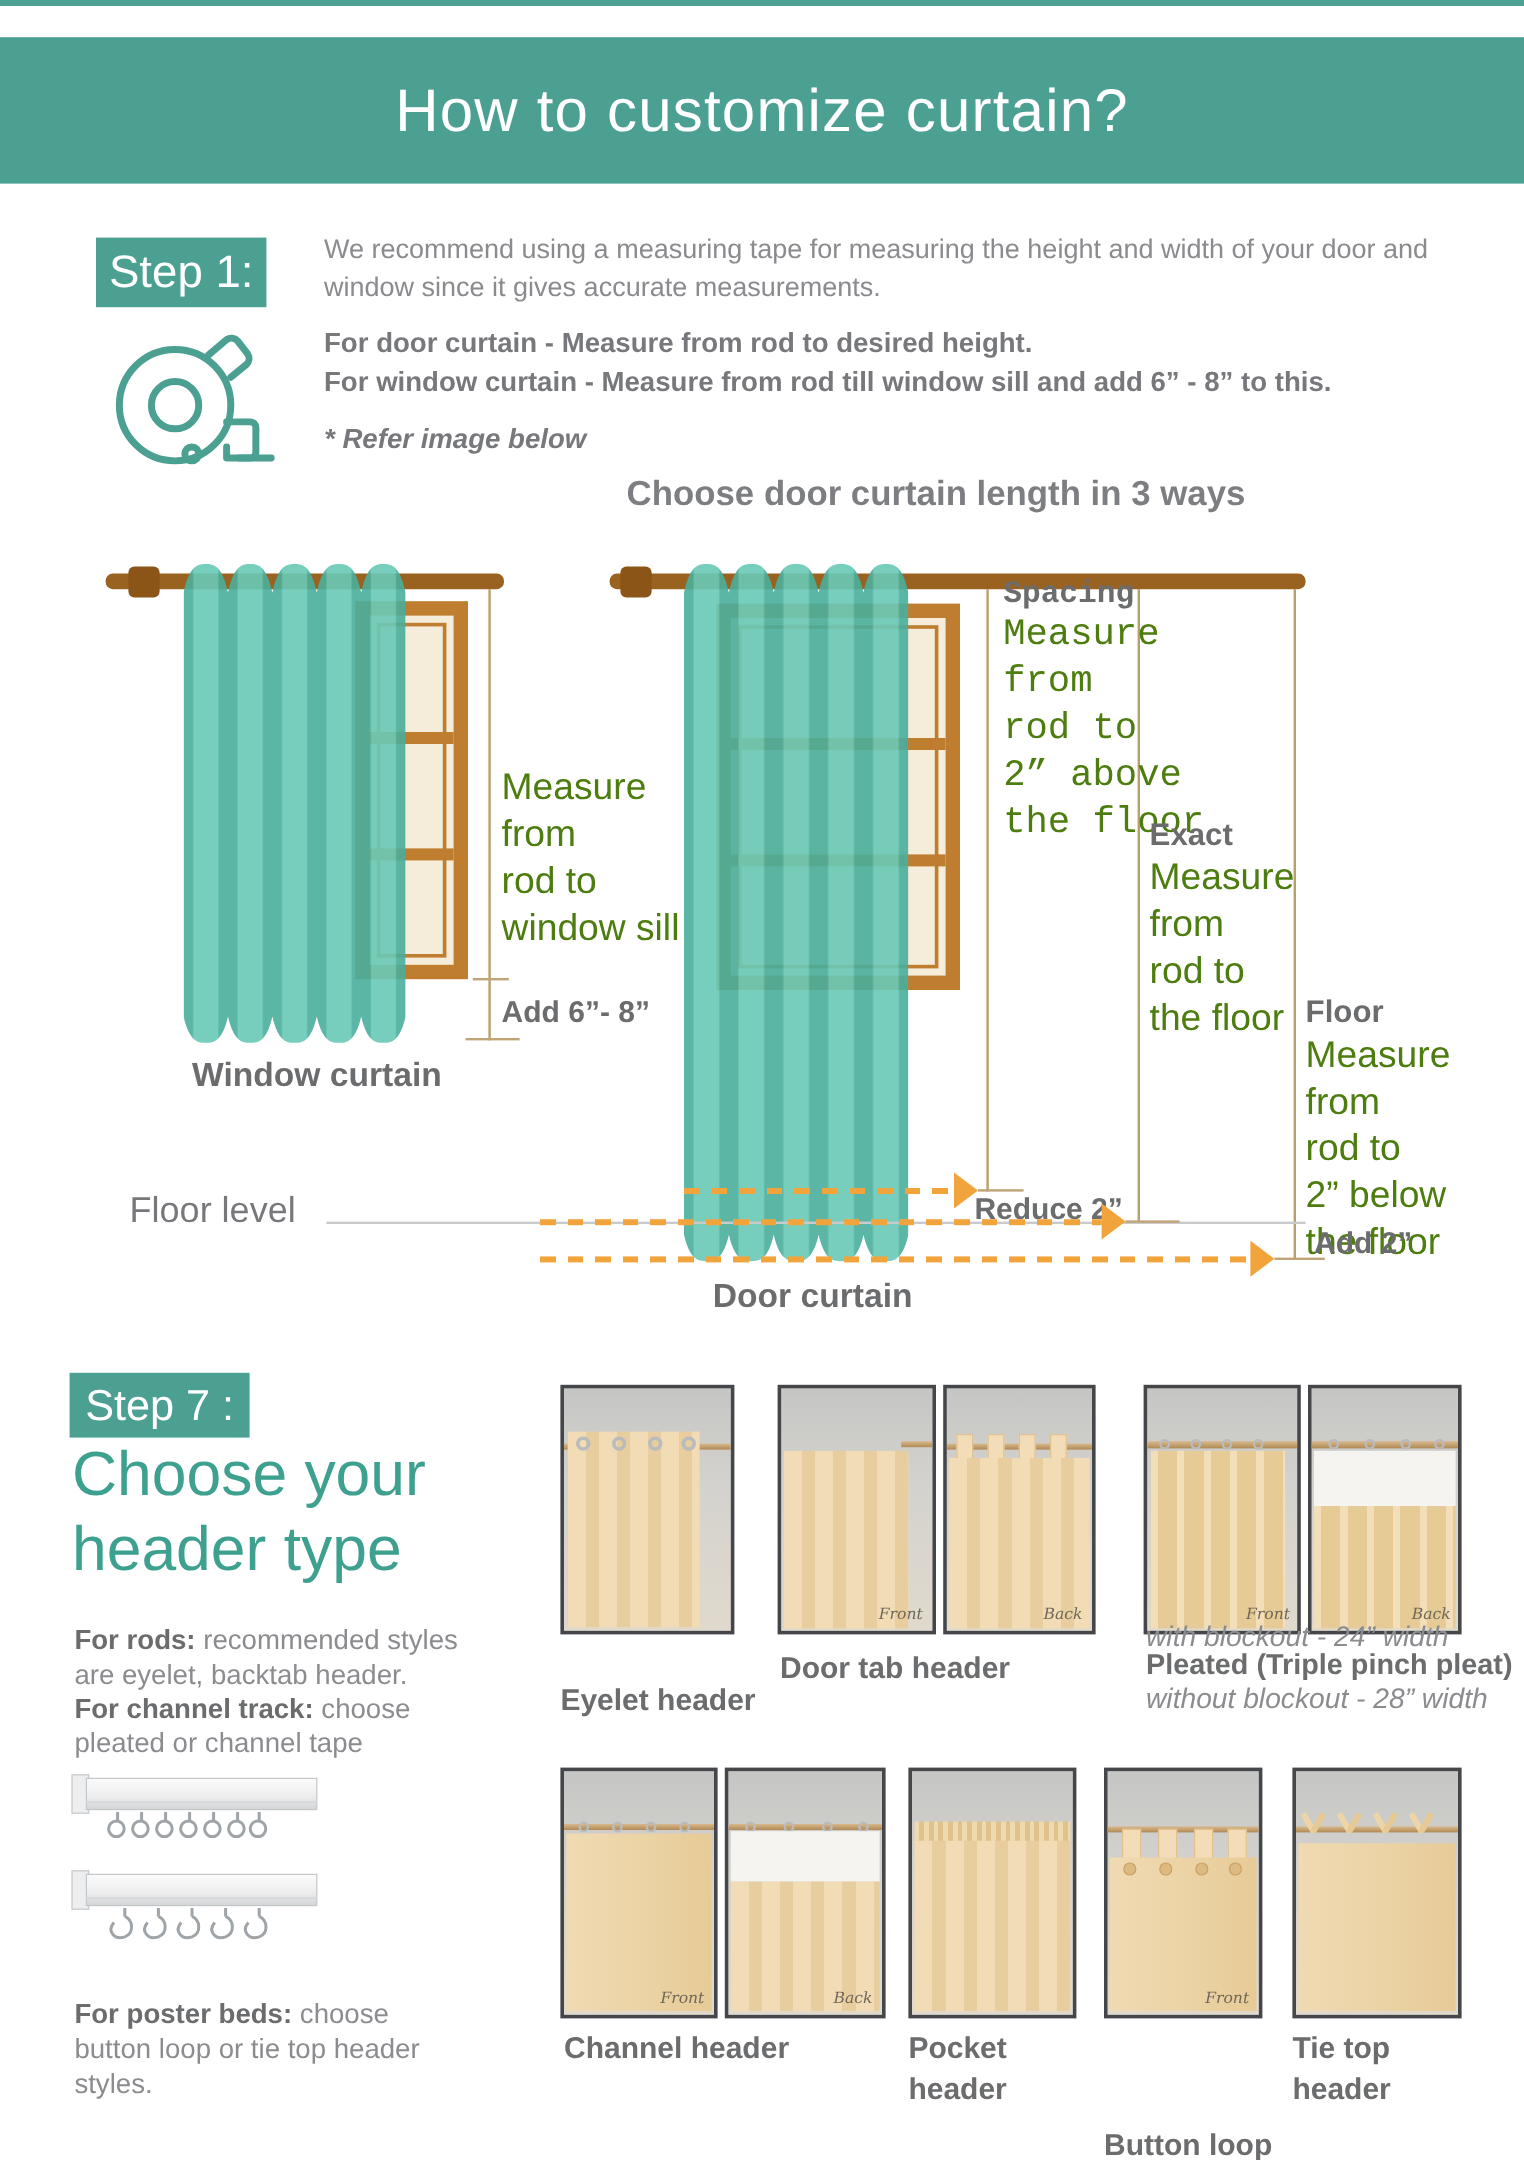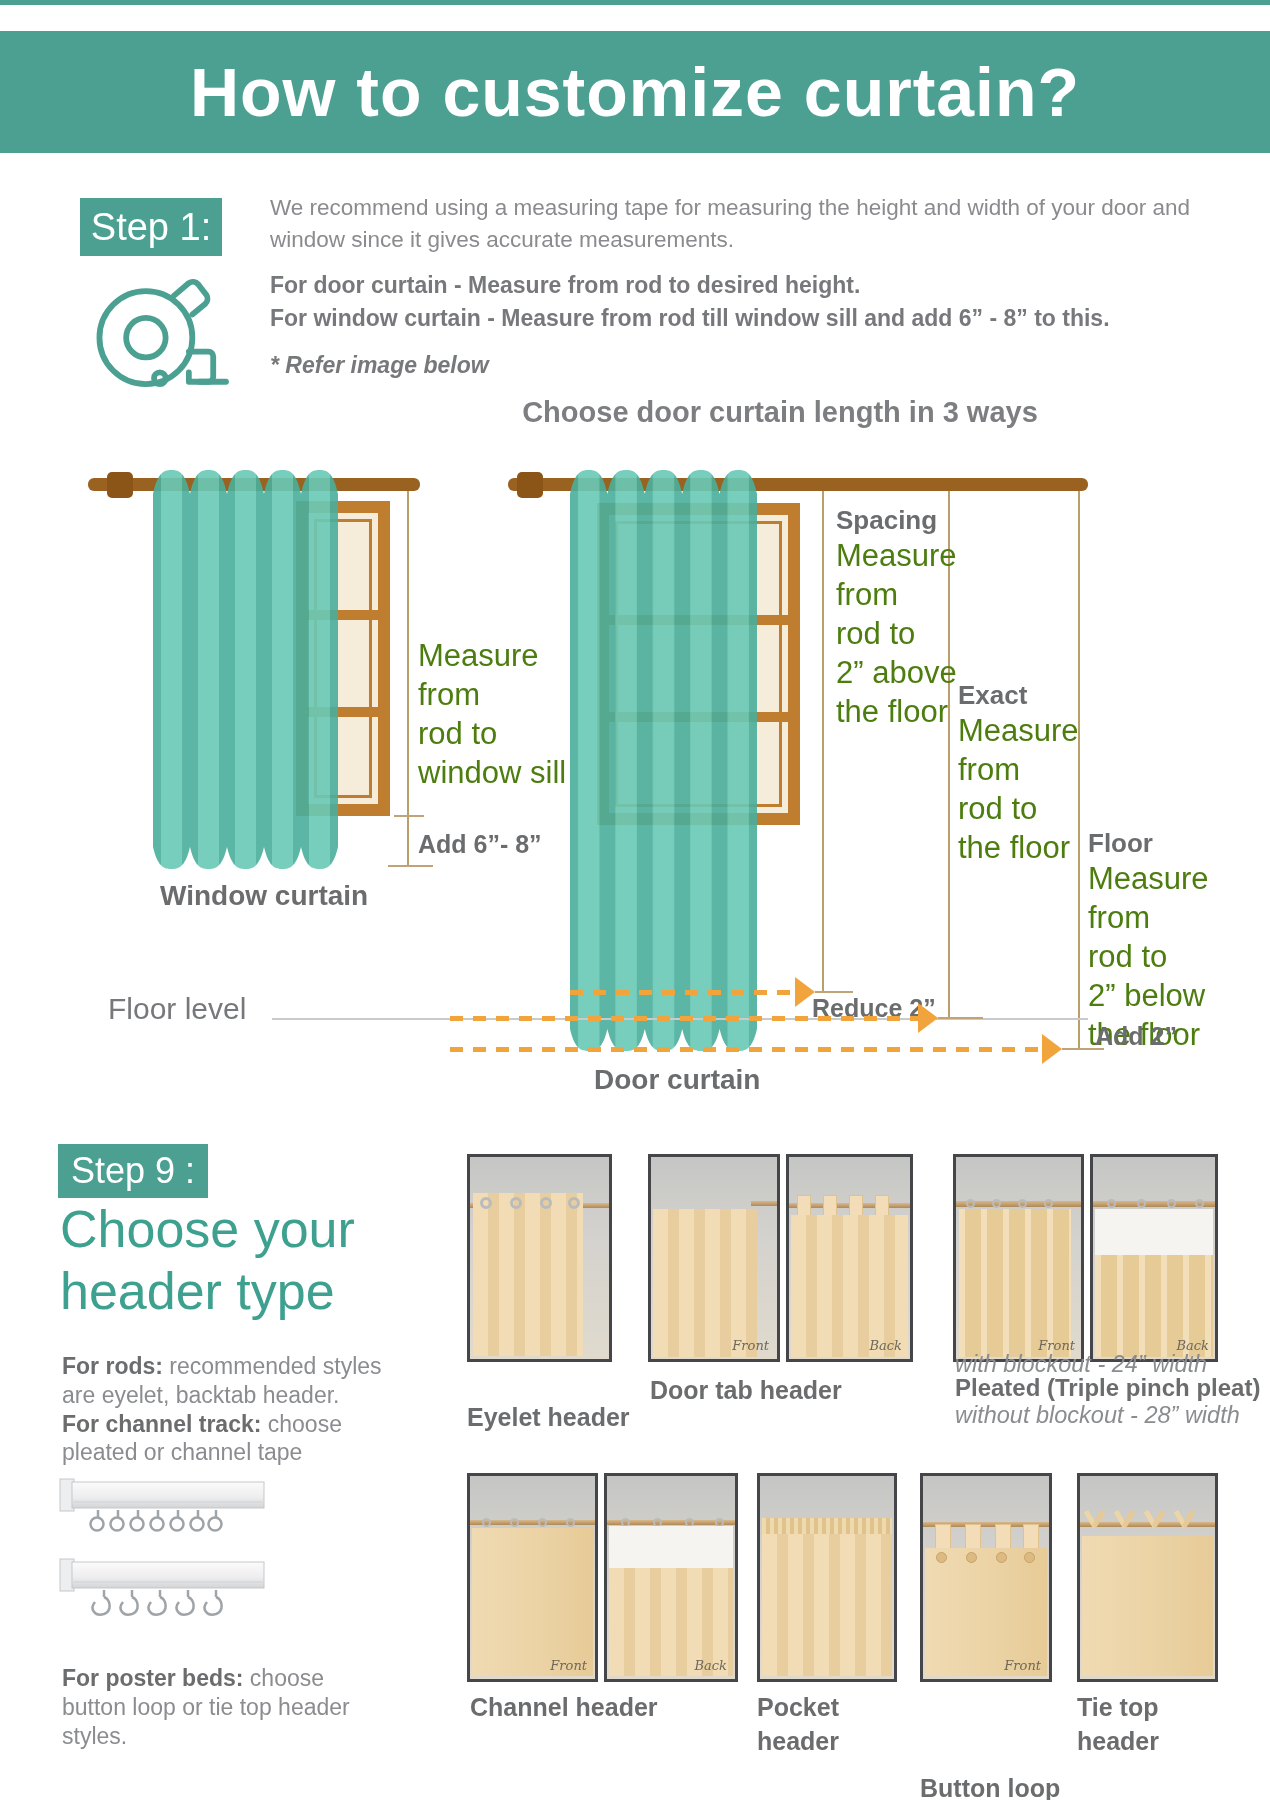--- a/index.html
+++ b/index.html
@@ -4,21 +4,21 @@
 <style>
   html,body{margin:0;padding:0;background:#ffffff;}
   .canvas{position:relative;width:1270px;height:1800px;background:#fff;overflow:hidden;
           font-family:"Liberation Sans",sans-serif;}
   .abs{position:absolute;}
   .pre{white-space:pre-line;}
 
   
   .top-strip{left:0;top:0;width:1270px;height:5px;background:#4BA092;}
   .banner{left:0;top:31px;width:1270px;height:122px;background:#4BA092;display:flex;align-items:center;justify-content:center;}
-  .banner h1{margin:0;color:#fff;font-size:68px;font-weight:700;letter-spacing:1px;}
+  .banner h1{margin:0;color:#fff;font-size:50px;font-weight:400;letter-spacing:1px;}
 
   
   .badge{background:#4BA092;color:#fff;display:flex;align-items:center;justify-content:center;font-weight:400;}
   .badge1{left:80px;top:198px;width:142px;height:58px;font-size:38px;}
   .badge2{left:58px;top:1144px;width:150px;height:54px;font-size:36px;}
 
   .intro{left:270px;top:192px;width:960px;font-size:22.5px;line-height:1.4;color:#8A8B8E;}
   .bline{left:270px;font-size:23px;font-weight:bold;color:#77787B;}
   .refer{left:270px;top:352px;font-size:23px;font-weight:bold;font-style:italic;color:#77787B;}
   .diagram-title{left:450px;top:396px;width:660px;text-align:center;font-size:29px;font-weight:bold;color:#7D7E81;}
@@ -161,21 +161,21 @@
       c5,-24 13,-24 18.7,-24 c5.7,0 13.7,0 18.7,24
       c5,-24 13,-24 18.7,-24 c5.7,0 13.7,0 18.7,24
       L187,561
       c-5,22 -13,22 -18.7,22 c-5.7,0 -13.7,0 -18.7,-22
       c-5,22 -13,22 -18.7,22 c-5.7,0 -13.7,0 -18.7,-22
       c-5,22 -13,22 -18.7,22 c-5.7,0 -13.7,0 -18.7,-22
       c-5,22 -13,22 -18.7,22 c-5.7,0 -13.7,0 -18.7,-22
       c-5,22 -13,22 -18.7,22 c-5.7,0 -13.7,0 -18.7,-22 Z"></path>
   </svg>
 
-  <div class="abs" style="left:836px;top:505px;">
+  <div class="abs" style="left:836px;top:480px;font-family:Liberation Mono, monospace;">
     <div class="optname">Spacing</div>
     <div class="desc pre">Measure
 from
 rod to
 2” above
 the floor</div>
   </div>
   <div class="abs" style="left:958px;top:680px;">
     <div class="optname">Exact</div>
     <div class="desc pre">Measure
@@ -205,21 +205,21 @@
   <div class="abs tick" style="left:938px;top:1017px;width:45px;"></div>
 
   <div class="abs dash" style="left:450px;top:1047px;width:592px;"></div>
   <div class="abs arr" style="left:1042px;top:1034px;"></div>
   <div class="abs tick" style="left:1062px;top:1048px;width:42px;"></div>
   <div class="abs blabel" style="left:1095px;top:1022px;">Add 2”</div>
 
   <div class="abs dcaption" style="left:594px;top:1064px;">Door curtain</div>
 
   <div class="abs badge badge2">
-    <span>Step 9 :</span>
+    <span>Step 7 :</span>
   </div>
   <div class="abs s2-heading pre">Choose your
 header type</div>
 
   <div class="abs s2-par" style="top:1352px;">
     <b>For rods:</b><span>  recommended styles are eyelet, backtab header.</span><br>
     <b>For channel track:</b><span>  choose pleated or channel tape</span>
   </div>
 
   <svg class="abs" style="left:56px;top:1470px;" width="212" height="188" viewBox="0 0 212 188">

